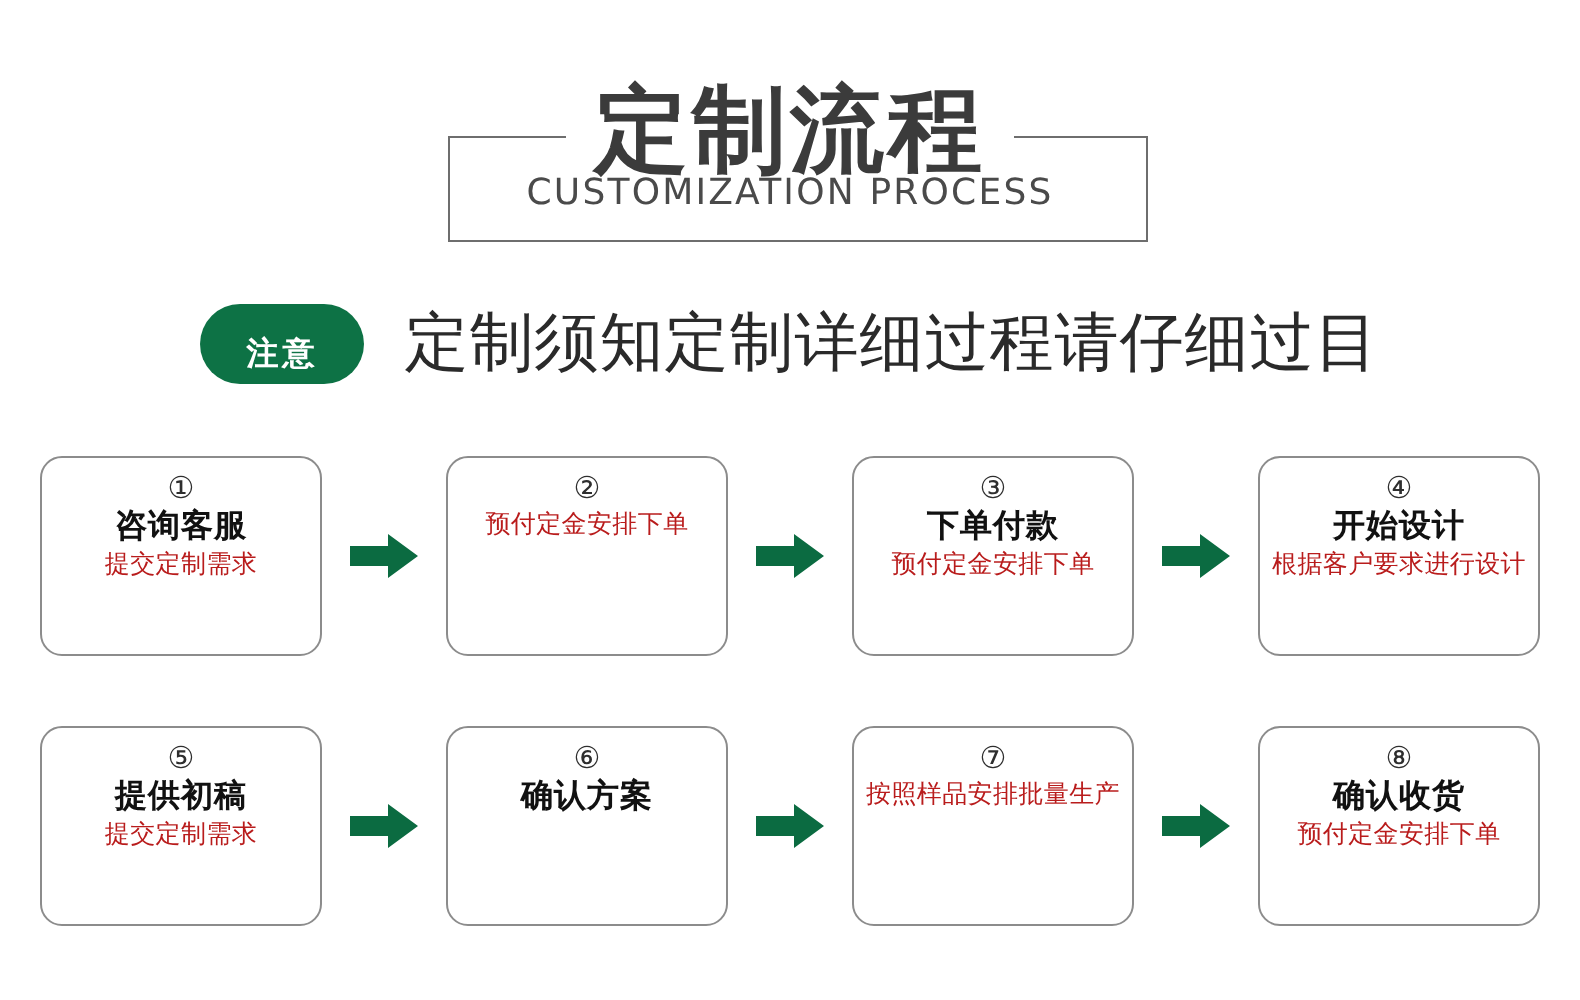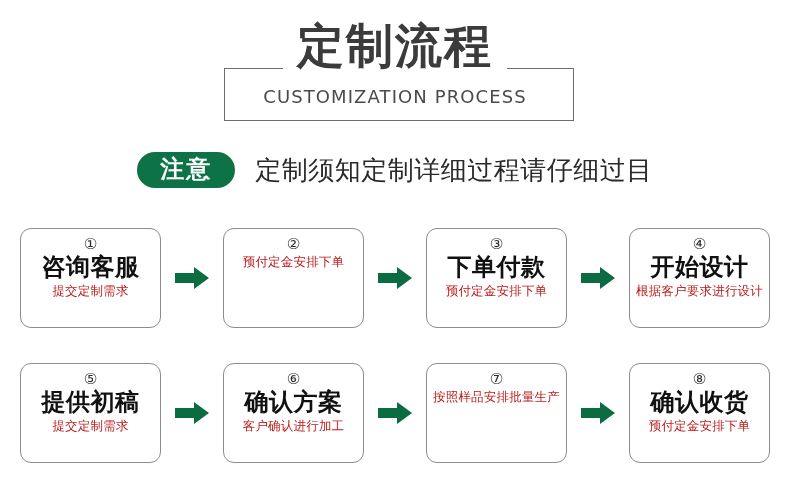--- a/index.html
+++ b/index.html
@@ -26,21 +26,21 @@
     left: 224px;
     top: 68px;
     width: 350px;
     height: 53px;
     border: 1px solid #6e6e6e;
     box-sizing: border-box;
   }
   .header-title {
     position: absolute;
     left: 0;
-    top: 22px;
+    top: 42px;
     width: 790px;
     text-align: center;
     font-size: 47px;
     font-weight: bold;
     color: #3b3b3b;
     letter-spacing: 2px;
     line-height: 1;
     z-index: 3;
   }
   .header-title-bg {
@@ -68,28 +68,28 @@
     width: 790px;
     display: flex;
     align-items: center;
     justify-content: center;
     gap: 20px;
   }
   .notice-badge {
     background: #0d7245;
     color: #ffffff;
     border-radius: 22px;
-    font-size: 24px;
+    font-size: 16px;
     font-weight: bold;
-    padding: 4px 23px 6px 23px;
+    padding: 16px 23px 6px 23px;
     line-height: 1.1;
     letter-spacing: 2px;
   }
   .notice-text {
-    font-size: 26px;
+    font-size: 32px;
     color: #2a2a2a;
     letter-spacing: 0.5px;
     line-height: 1.1;
   }
 
   
   .flow-row {
     position: absolute;
     left: 20px;
     width: 750px;
@@ -114,21 +114,21 @@
     background: #ffffff;
     flex: 0 0 auto;
   }
   .step-num {
     font-size: 15px;
     color: #2e2e2e;
     line-height: 1.1;
     margin-bottom: 1px;
   }
   .step-title {
-    font-size: 24px;
+    font-size: 16px;
     font-weight: bold;
     color: #111111;
     line-height: 1.15;
     letter-spacing: 0.5px;
     margin-bottom: 2px;
     white-space: nowrap;
   }
   .step-desc {
     font-size: 12.5px;
     color: #b91c1c;
@@ -217,21 +217,20 @@
 
   <div class="arrow">
     <svg width="34" height="22" viewBox="0 0 34 22">
         <path d="M0 6 H19 V0 L34 11 L19 22 V16 H0 Z" fill="#0b6b41"></path>
       </svg>
   </div>
 
   <div class="step-card">
     <div class="step-num">⑥</div>
     <div class="step-title">确认方案</div>
-    <div class="step-desc">客户确认进行加工</div>
   </div>
 
   <div class="arrow">
     <svg width="34" height="22" viewBox="0 0 34 22">
         <path d="M0 6 H19 V0 L34 11 L19 22 V16 H0 Z" fill="#0b6b41"></path>
       </svg>
   </div>
 
   <div class="step-card">
     <div class="step-num">⑦</div>

